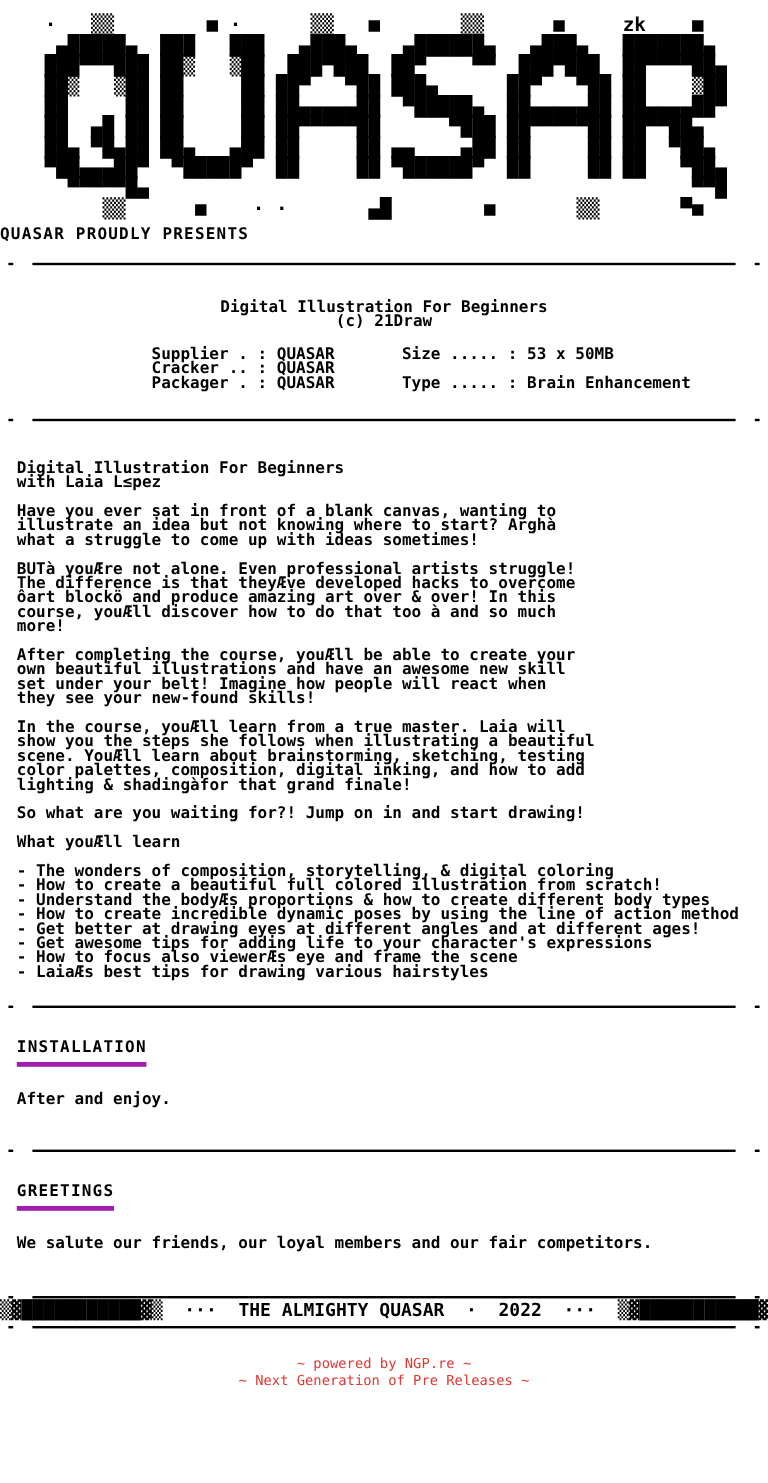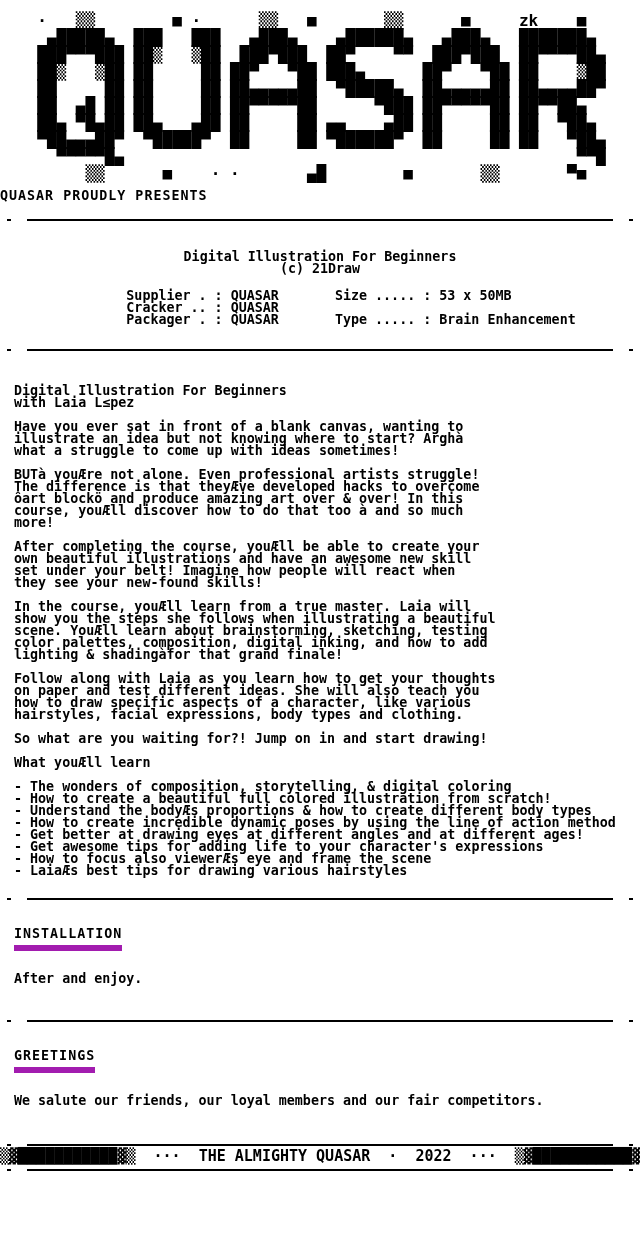--- a/index.html
+++ b/index.html
@@ -40,21 +40,21 @@
   .rel-row .val { display:inline-block; width:13ch; }
   .rel-row .rlbl { display:inline-block; width:13ch; }
 
   .body-text { margin:34px 0 0 14px; }
   .para { margin:12px 0 0 0; white-space:pre; line-height:12px; }
   .para:first-child { margin-top:0; }
   .bullets { margin-top:12px; }
   .bullet { line-height:12px; white-space:pre; }
 
   .section-head { margin:28px 0 0 14px; }
-  .underlined { display:inline-block; border-bottom:6px solid #a21caf; padding-bottom:5px; letter-spacing:1px; }
+  .underlined { display:inline-block; border-bottom:4px solid #a21caf; padding-bottom:5px; letter-spacing:1px; }
   .section-body { margin:22px 0 0 14px; line-height:12px; }
 
   .footer-bar { text-align:center; margin-top:3px; font-size:15px; line-height:15px; }
 
   .powered { text-align:center; margin-top:22px; font-weight:400; font-size:11.5px; line-height:14px; color:#df3832; }
 </style>
 </head>
 <body>
 
 <div class="page">
@@ -108,24 +108,20 @@
 more!</pre>
     <pre class="para">After completing the course, youÆll be able to create your
 own beautiful illustrations and have an awesome new skill
 set under your belt! Imagine how people will react when
 they see your new-found skills!</pre>
     <pre class="para">In the course, youÆll learn from a true master. Laia will
 show you the steps she follows when illustrating a beautiful
 scene. YouÆll learn about brainstorming, sketching, testing
 color palettes, composition, digital inking, and how to add
 lighting &amp; shadingàfor that grand finale!</pre>
-    <pre class="para">Follow along with Laia as you learn how to get your thoughts
-on paper and test different ideas. She will also teach you
-how to draw specific aspects of a character, like various
-hairstyles, facial expressions, body types and clothing.</pre>
     <pre class="para">So what are you waiting for?! Jump on in and start drawing!</pre>
     <pre class="para">What youÆll learn</pre>
     <div class="bullets">
       <div class="bullet">- The wonders of composition, storytelling, &amp; digital coloring</div>
       <div class="bullet">- How to create a beautiful full colored illustration from scratch!</div>
       <div class="bullet">- Understand the bodyÆs proportions &amp; how to create different body types</div>
       <div class="bullet">- How to create incredible dynamic poses by using the line of action method</div>
       <div class="bullet">- Get better at drawing eyes at different angles and at different ages!</div>
       <div class="bullet">- Get awesome tips for adding life to your character's expressions</div>
       <div class="bullet">- How to focus also viewerÆs eye and frame the scene</div>
@@ -162,14 +158,18 @@
   </div>
 
   <pre class="footer-bar">▒▓███████████▓▒  ···  THE ALMIGHTY QUASAR  ·  2022  ···  ▒▓███████████▓▒</pre>
 
   <div class="rule r6">
     <span class="dot"></span>
     <span class="line"></span>
     <span class="dot"></span>
   </div>
 
+  <div class="powered">
+    <div>~ powered by NGP.re ~</div>
+    <div>~ Next Generation of Pre Releases ~</div>
+  </div>
 
 </div>
 
 </body></html>

